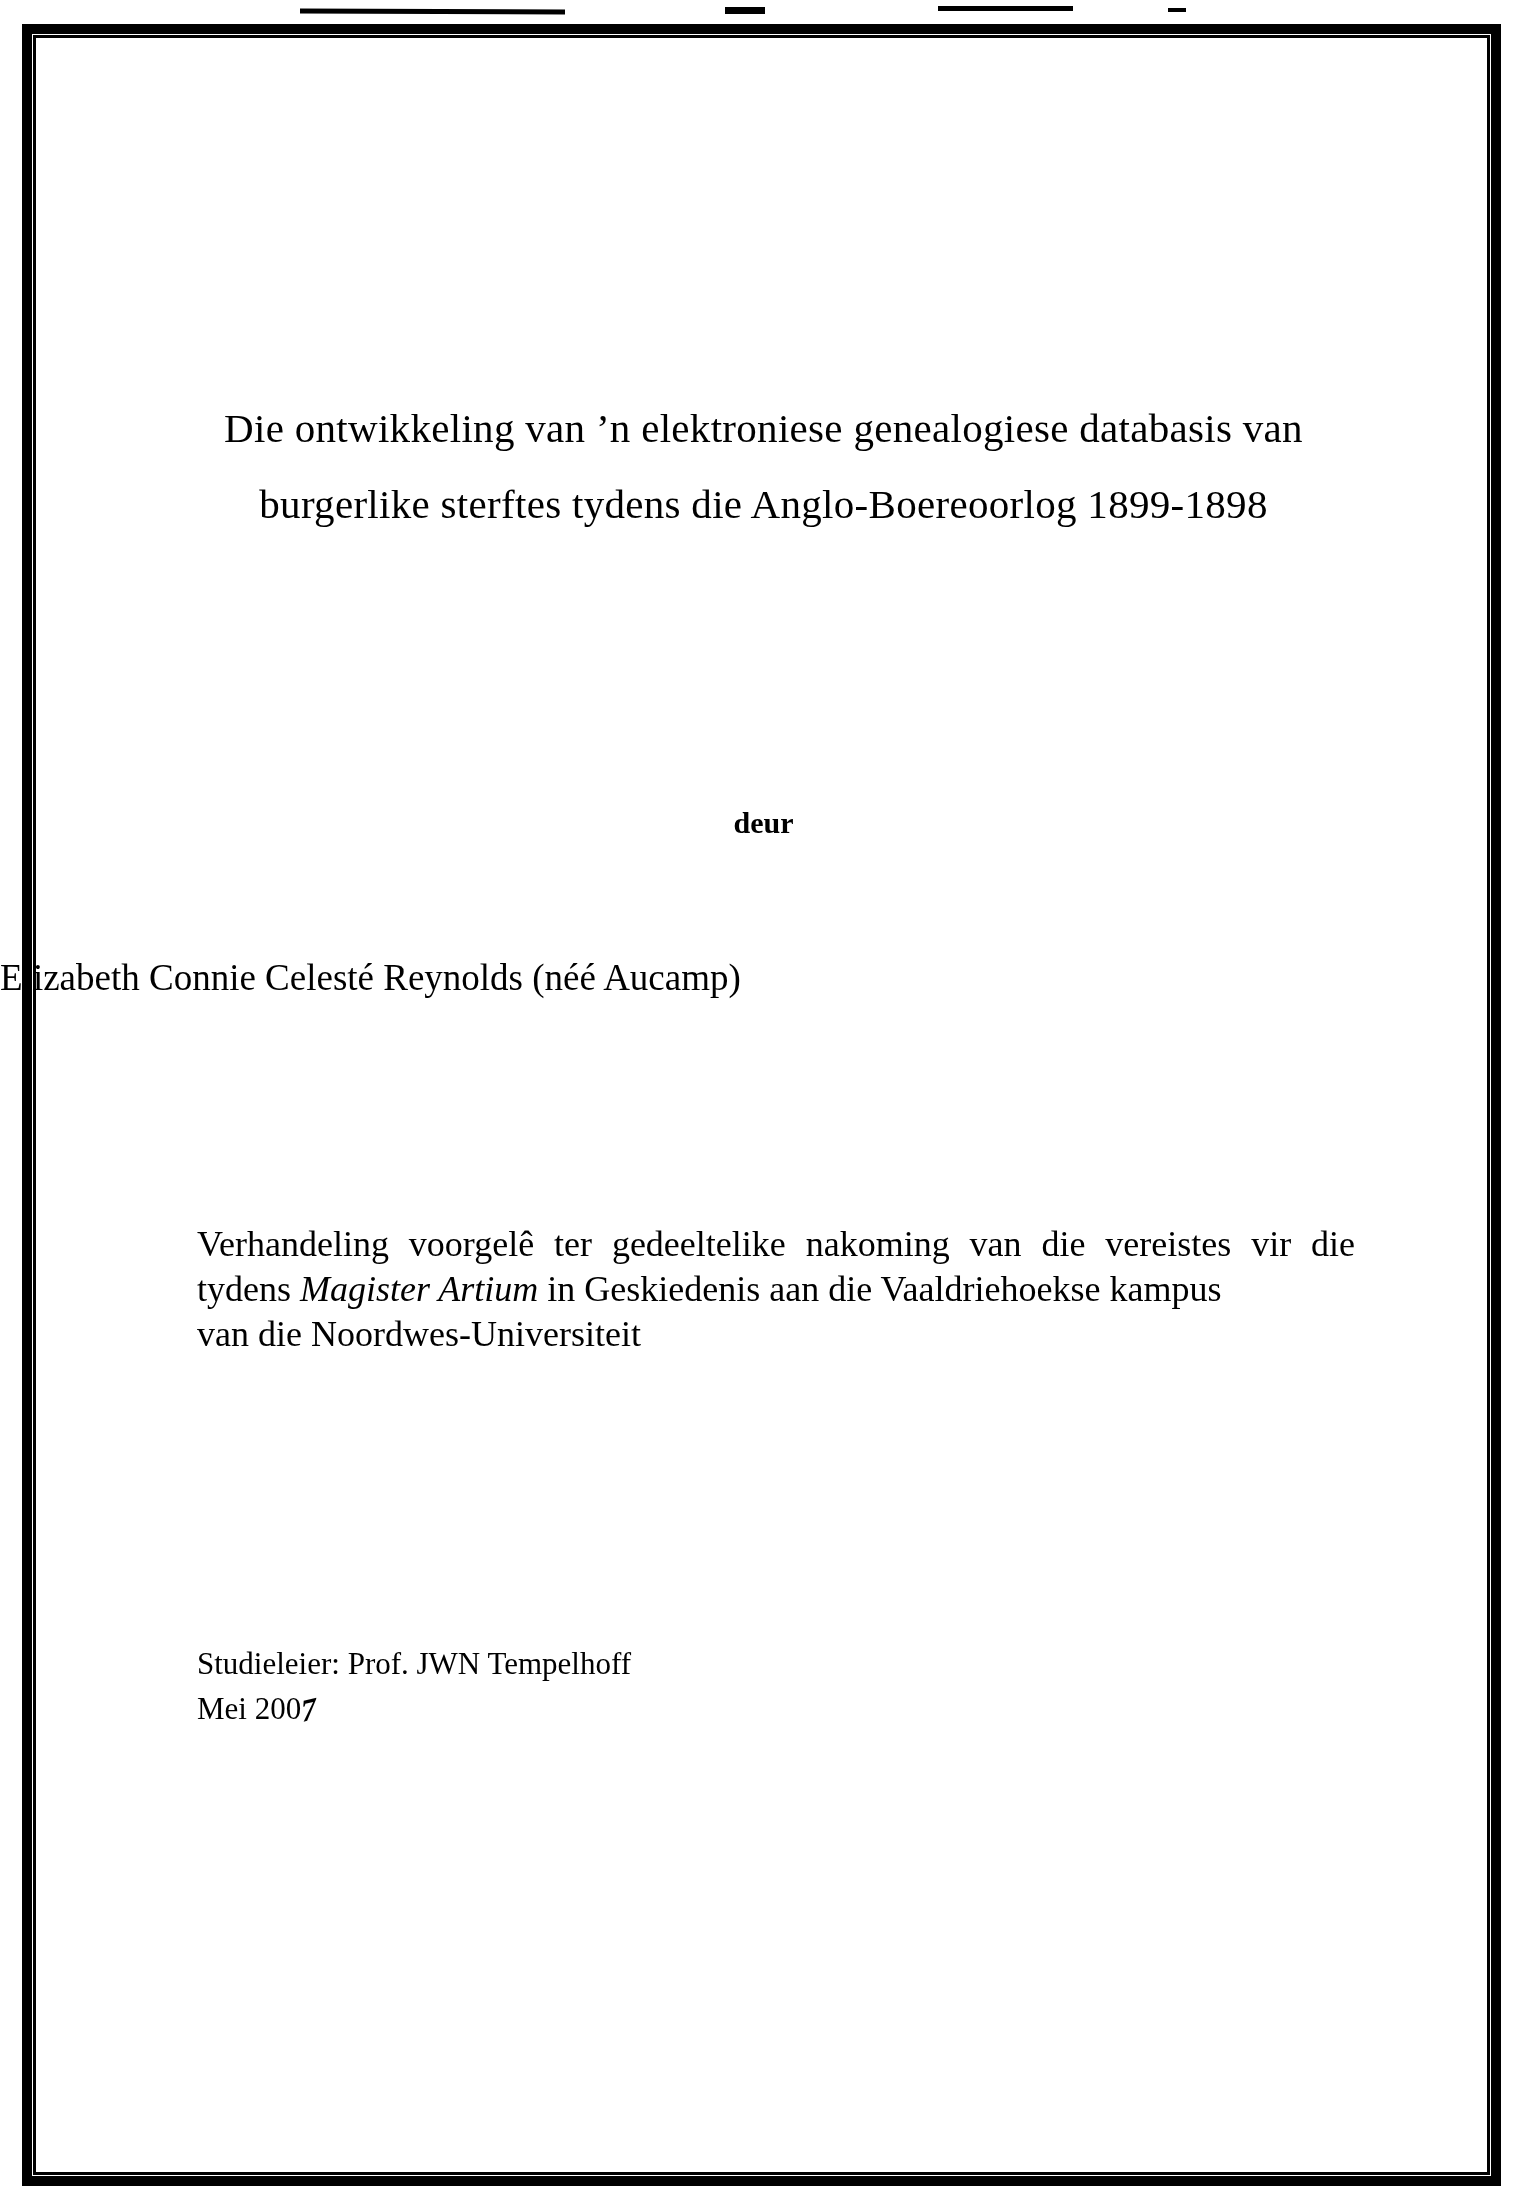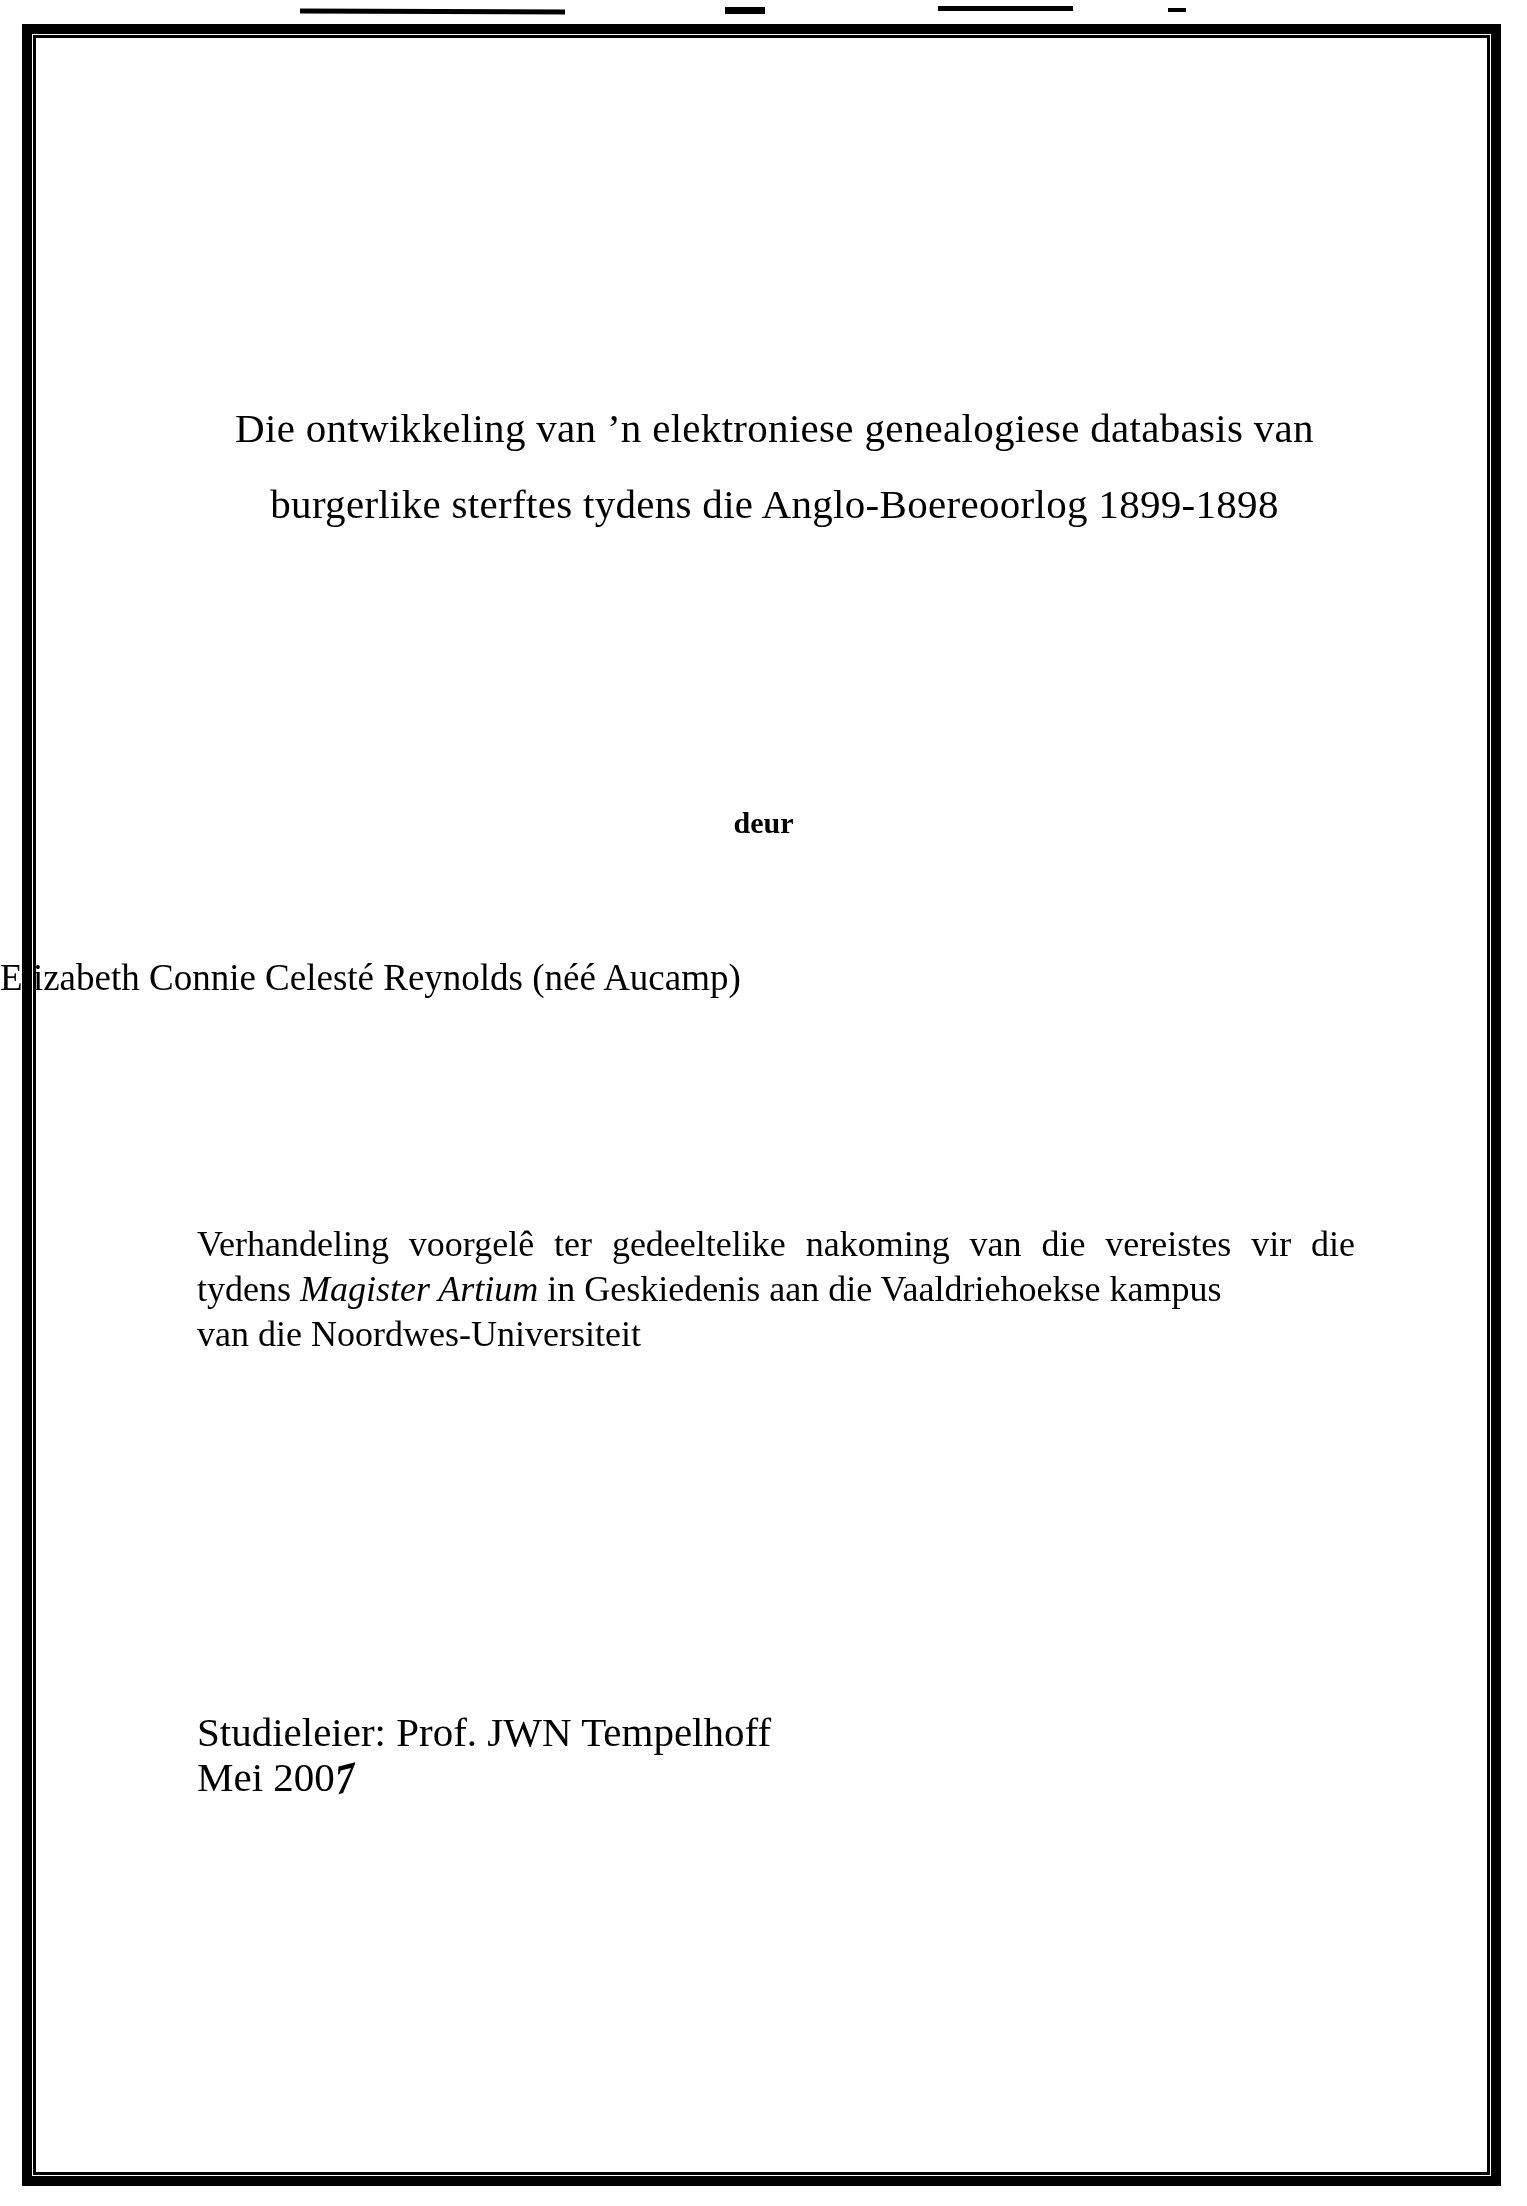--- a/index.html
+++ b/index.html
@@ -18,42 +18,42 @@
   .frame-inner { position:absolute; inset:1px; border:3px solid #000; }
 
   
   .scan-artifact { position:absolute; background:#000; }
   .sa1 { left:300px; top:9px;  width:265px; height:5px; transform:rotate(0.2deg); }
   .sa2 { left:725px; top:7px;  width:40px;  height:7px; }
   .sa3 { left:938px; top:6px;  width:135px; height:5px; }
   .sa4 { left:1168px; top:8px; width:18px;  height:4px; }
 
   .title-block {
-    position:absolute; left:101px; top:390px; width:1347px;
+    position:absolute; left:90px; top:390px; width:1347px;
     text-align:center; font-size:41px; line-height:76px; letter-spacing:0.3px;
   }
   .byline {
     position:absolute; left:0; top:806px; width:100%;
     text-align:center; font-size:30px;font-weight:bold;
   }
   .author {
     position:absolute; left:0; top:956px; width:100%;
     text-align:left; font-size:37px;
   }
 
   .statement {
     position:absolute; left:197px; top:1222px; width:1158px;
     font-size:36px; line-height:45px;
   }
   .statement .jl { text-align:justify; text-align-last:justify; }
   .italic { font-style:italic; }
 
   .supervisor-block {
-    position:absolute; left:197px; top:1710px;
-    font-size:41px; line-height:45px;
+    position:absolute; left:197px; top:1641px;
+    font-size:31px; line-height:45px;
   }
   .odd-seven {
     display:inline-block; font-weight:bold;
     transform:rotate(-14deg) skewX(-18deg) translateY(1px);
   }
 
   
   .logo-block { position:absolute; left:465px; top:1798px; width:600px; height:145px; }
   .logo-mark { position:absolute; left:0; top:0; }
   .logo-line {

